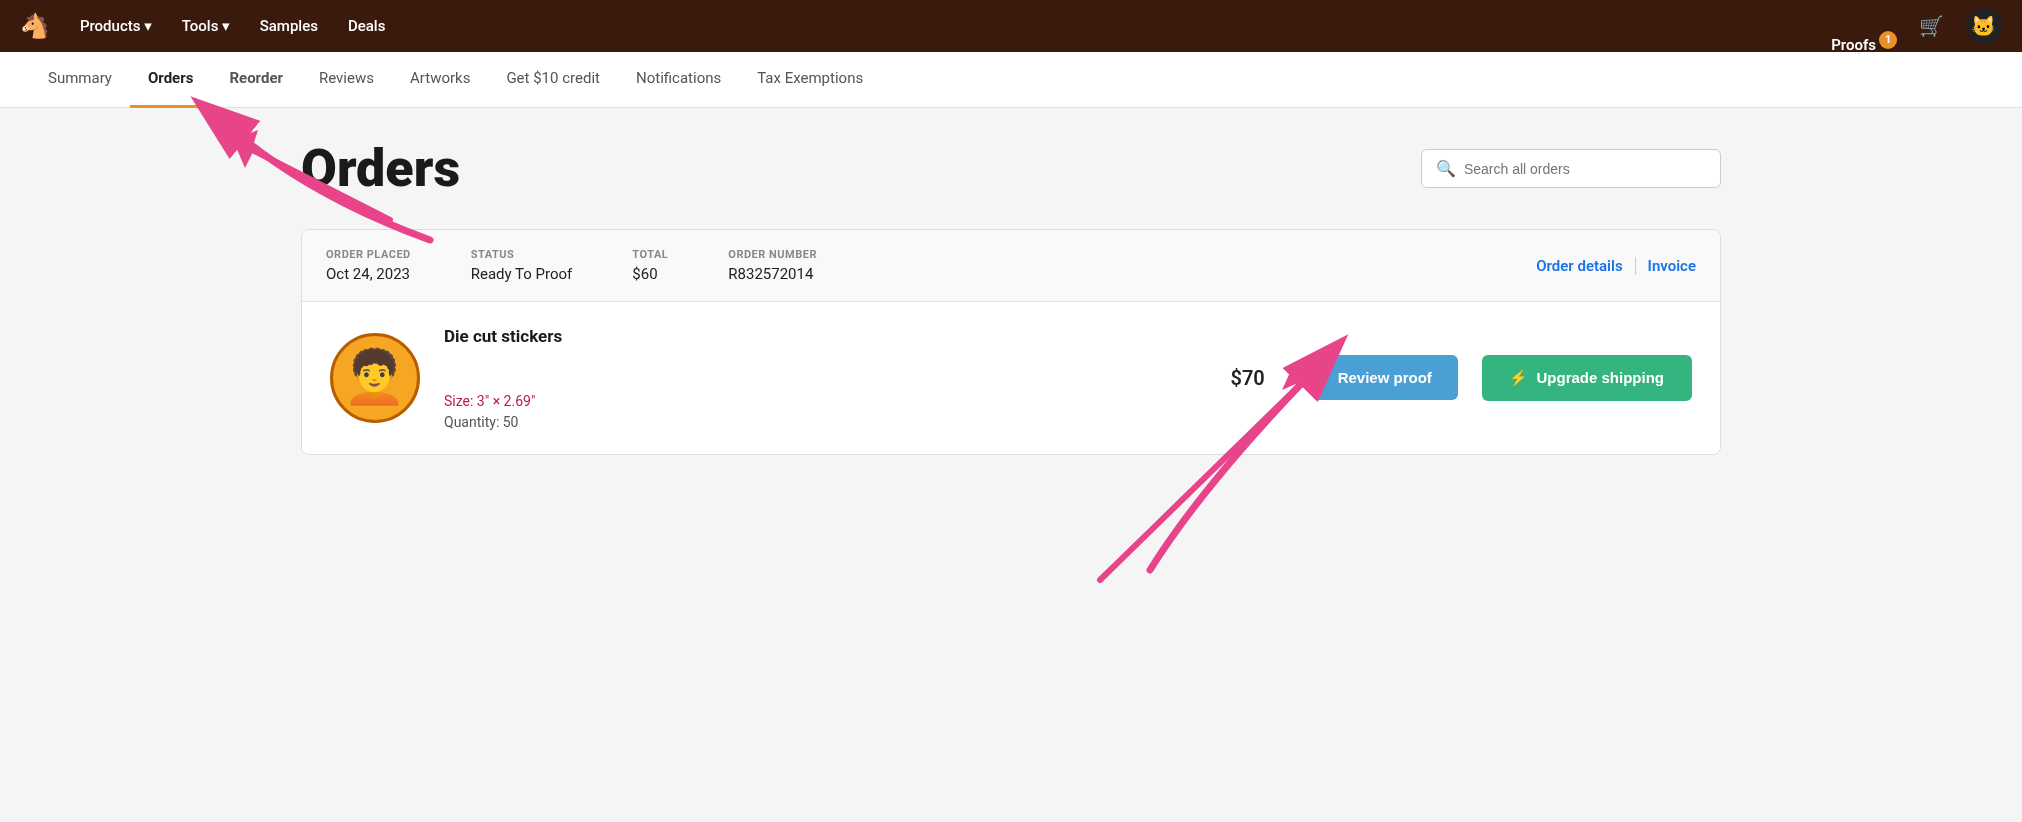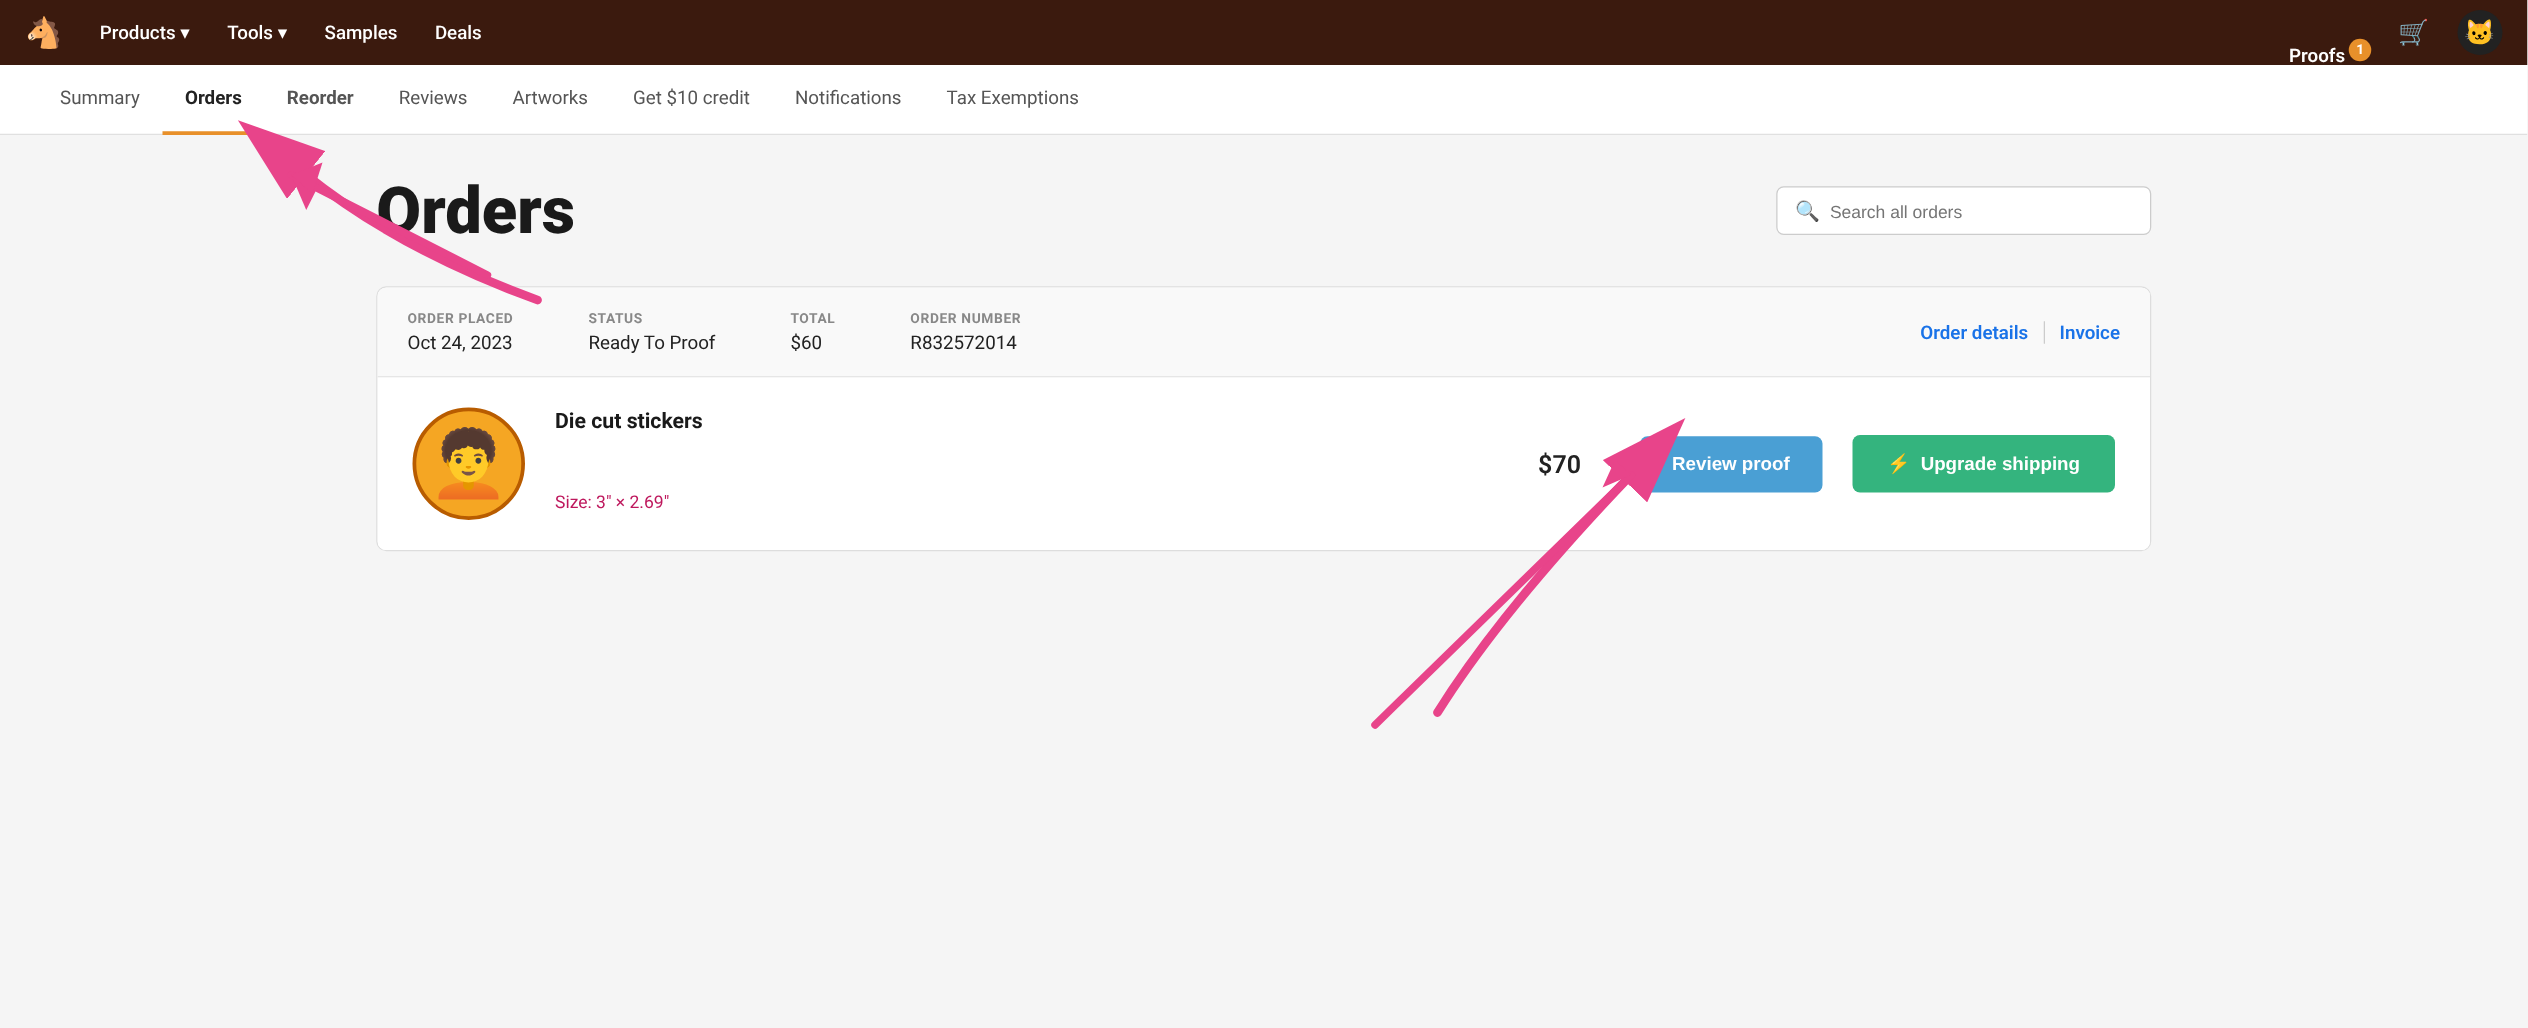--- a/index.html
+++ b/index.html
@@ -83,20 +83,21 @@
 
     <div style="padding:24px 28px;display:flex;align-items:center;gap:24px;background:white;">
 
       <div style="width:90px;height:90px;border-radius:50%;overflow:hidden;flex-shrink:0;border:3px solid #b85c00;display:flex;align-items:center;justify-content:center;background:#f5a623;font-size:52px;">
         🧑‍🦱
       </div>
 
       <div style="flex:1;">
         <div style="font-size:17px;font-weight:700;color:#1a1a1a;margin-bottom:4px;">Die cut stickers</div>
         <div style="font-size:14px;color:#be185d;line-height:1.7;margin-top:44px;">Size: 3″ × 2.69″</div>
+        <div style="font-size:14px;color:#555;">Quantity: 50</div>
       </div>
 
       <div style="font-size:20px;font-weight:600;color:#222;min-width:80px;text-align:center;">$70</div>
 
       <button style="background:#4a9fd4;color:white;border:none;border-radius:6px;padding:14px 26px;font-size:15px;font-weight:600;cursor:pointer;">Review proof</button>
 
       <button style="background:#34b47e;color:white;border:none;border-radius:6px;padding:14px 28px;font-size:15px;font-weight:600;cursor:pointer;display:flex;align-items:center;gap:8px;">
         <span>⚡</span>
         <span>Upgrade shipping</span>
       </button>

